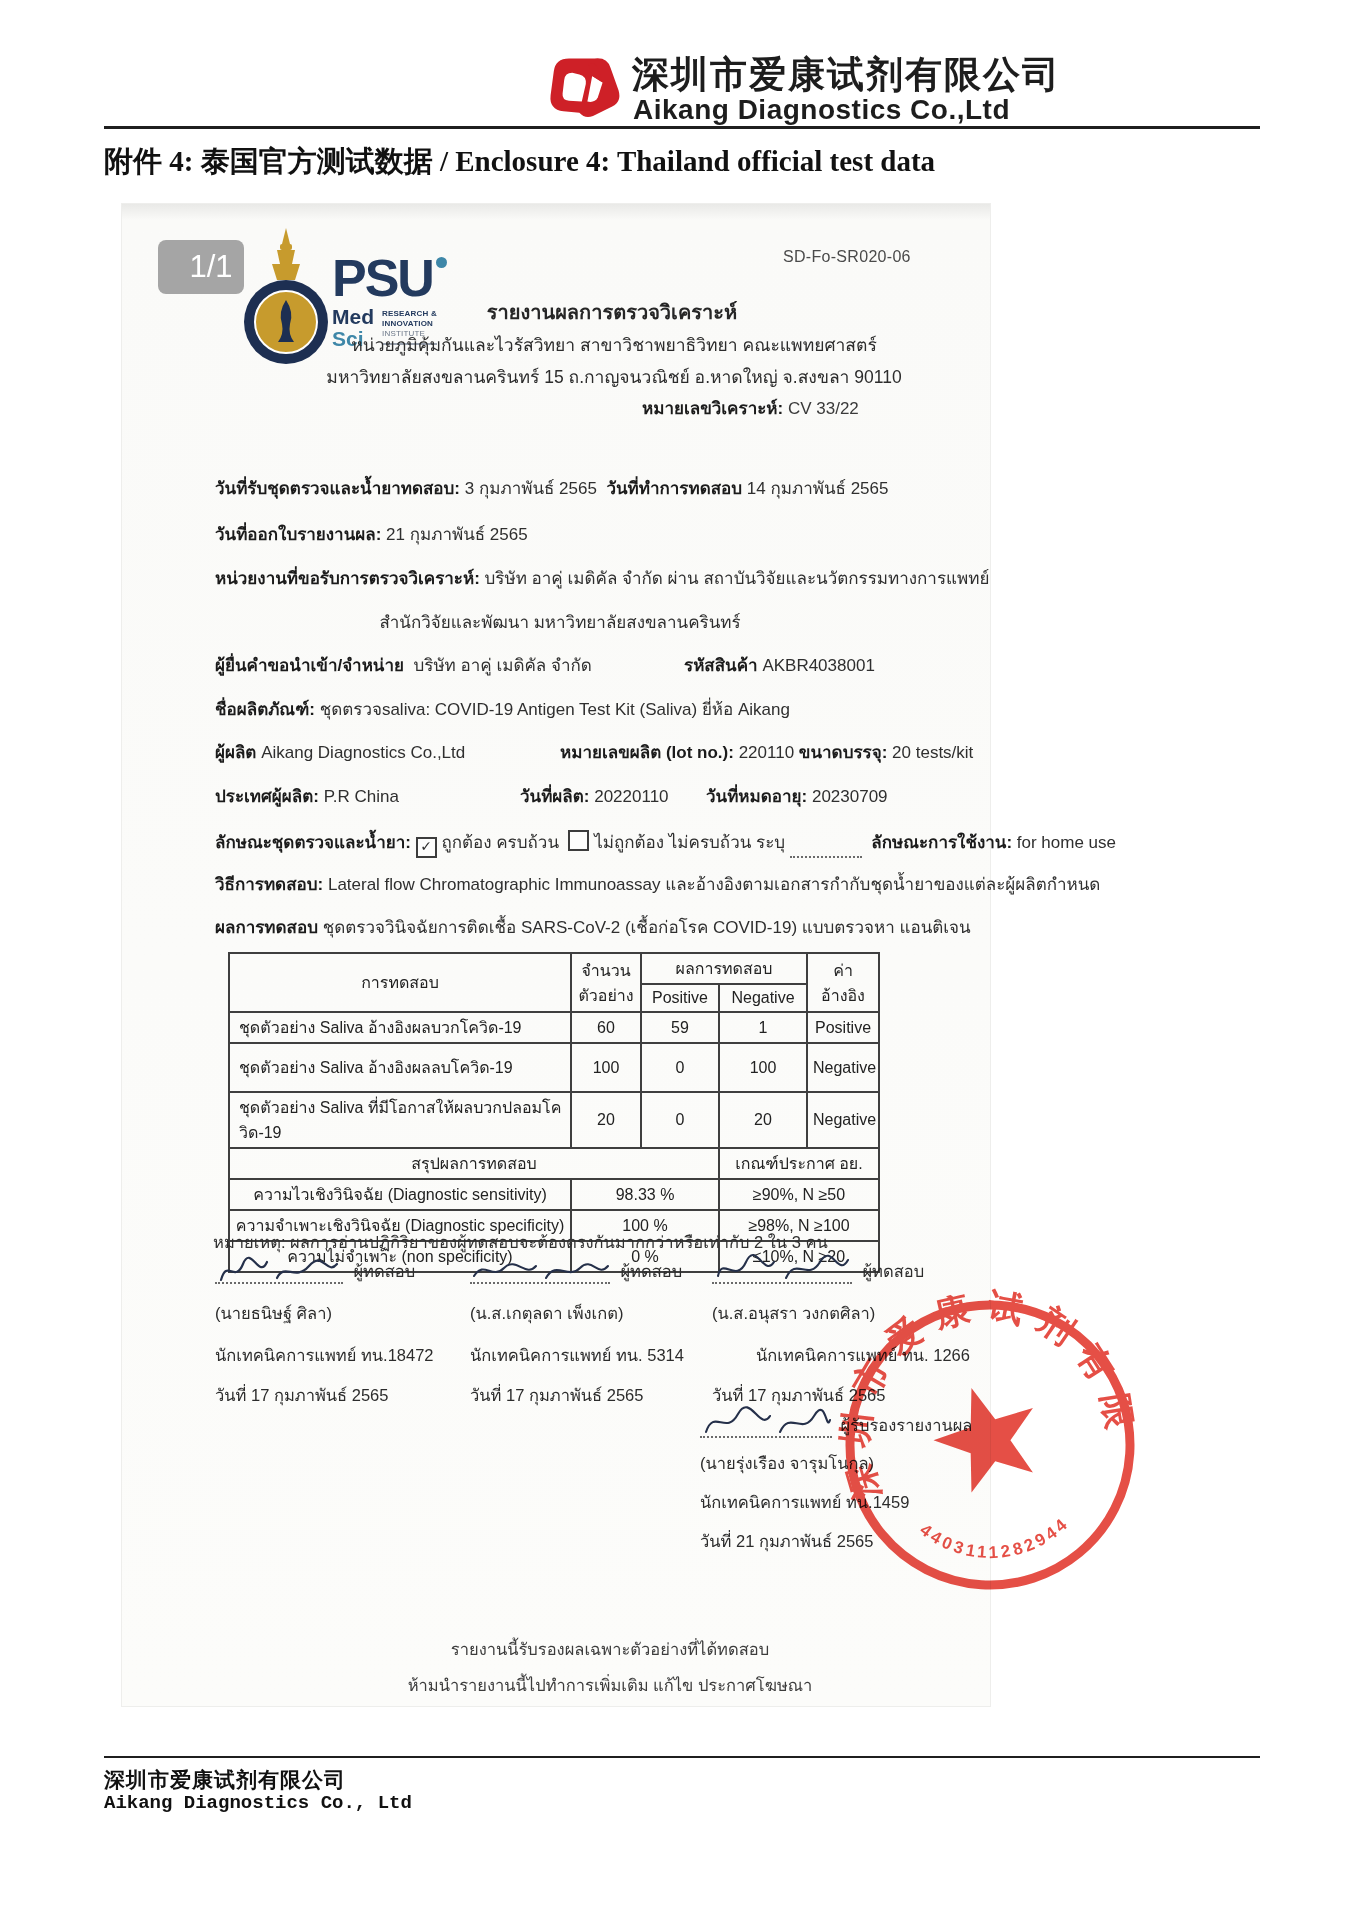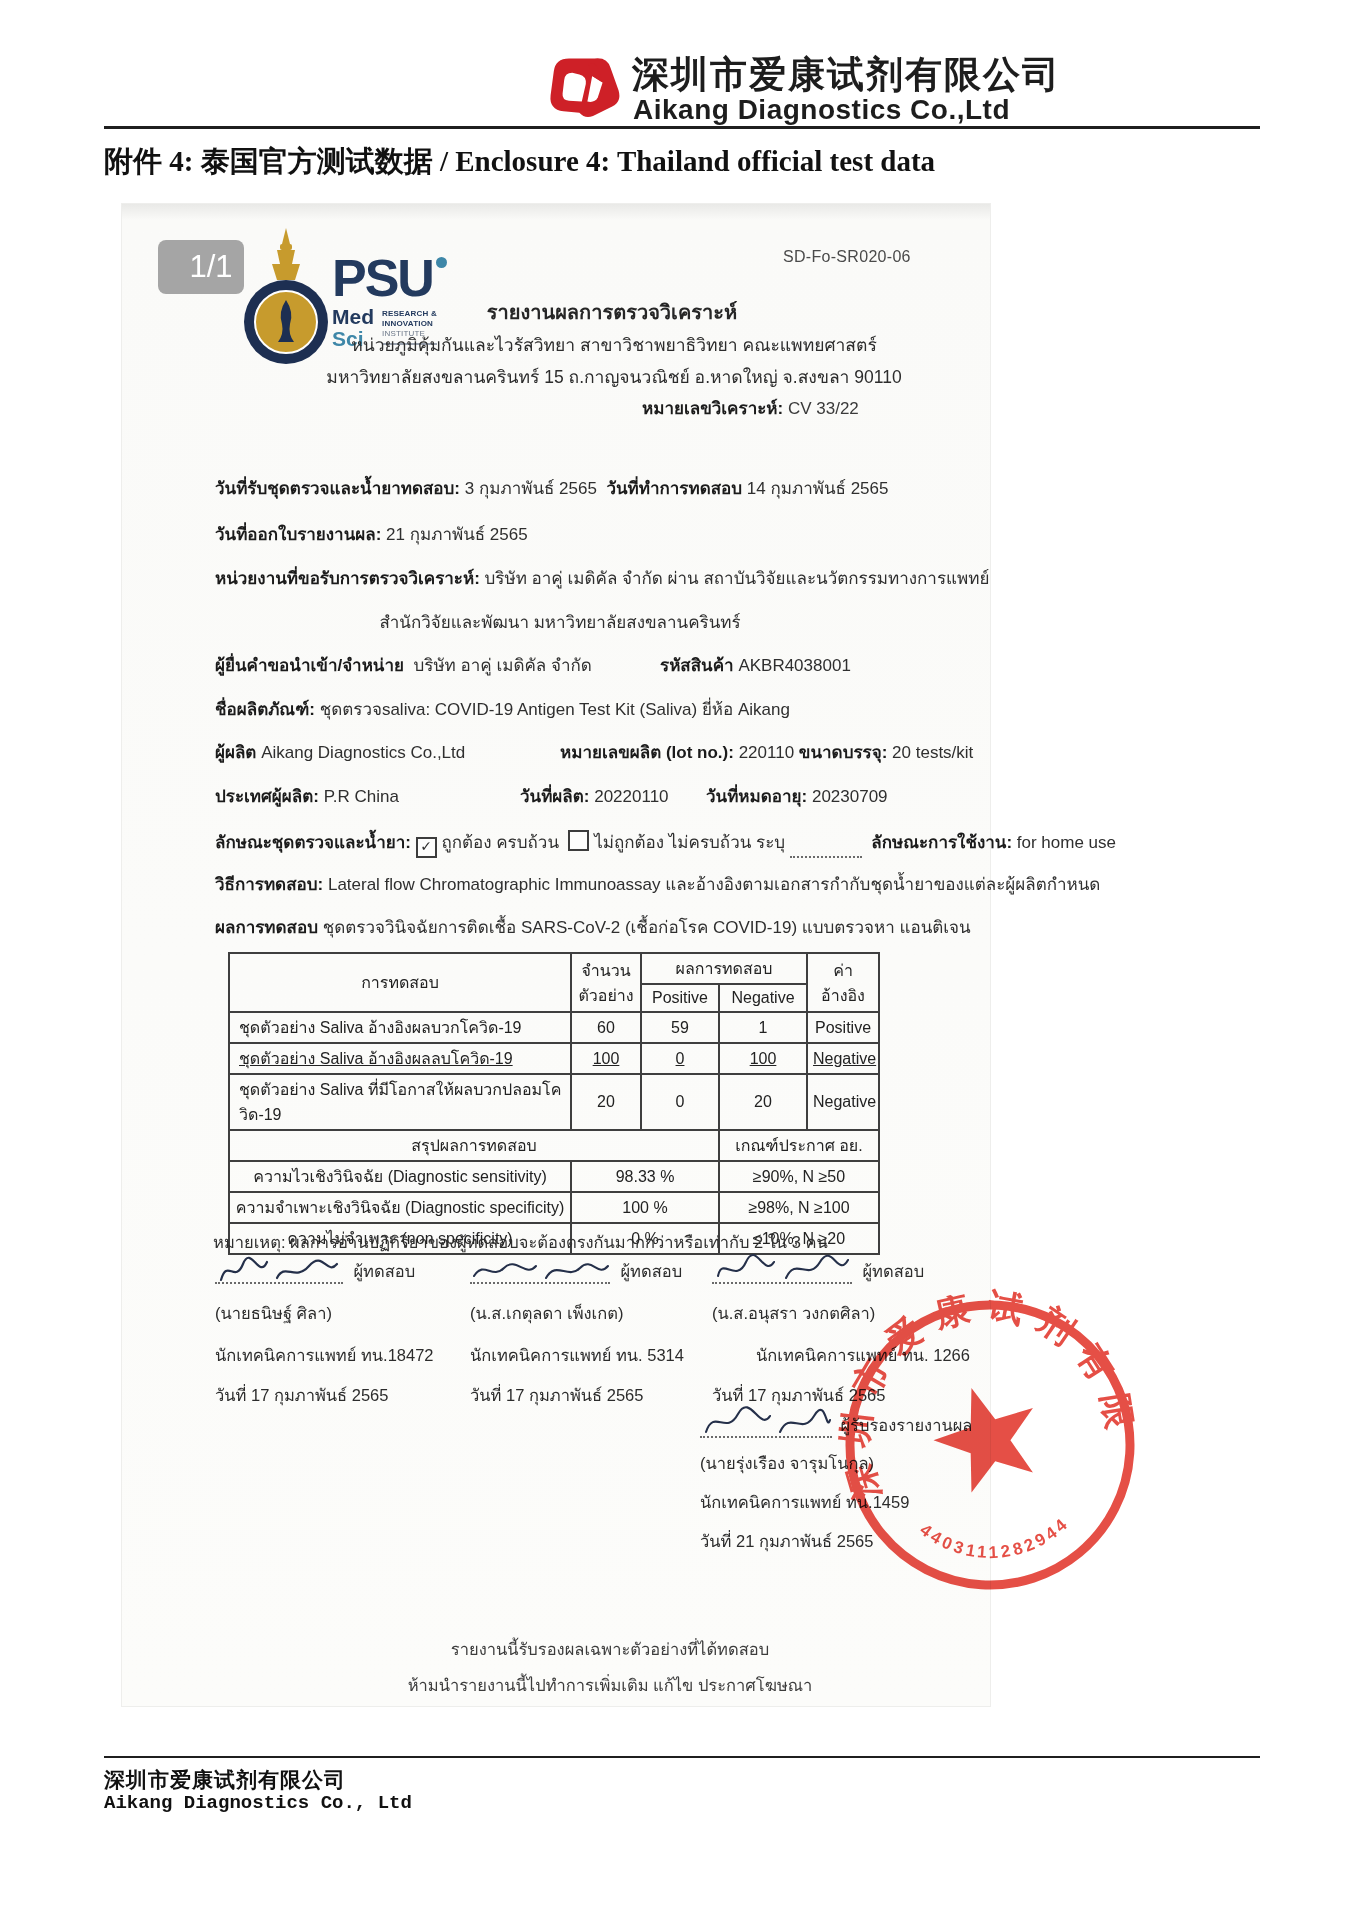--- a/index.html
+++ b/index.html
@@ -114,21 +114,21 @@
   <div class="abs t nw" style="left:215px;top:568px;">
     <span class="b">หน่วยงานที่ขอรับการตรวจวิเคราะห์:</span>
     <span>บริษัท อาคู่ เมดิคัล จำกัด ผ่าน สถาบันวิจัยและนวัตกรรมทางการแพทย์</span>
   </div>
   <div class="abs ctr t" style="left:560px;top:612px;">สำนักวิจัยและพัฒนา มหาวิทยาลัยสงขลานครินทร์</div>
 
   <div class="abs t nw" style="left:215px;top:655px;">
     <span class="b">ผู้ยื่นคำขอนำเข้า/จำหน่าย</span>&nbsp;
     <span>บริษัท อาคู่ เมดิคัล จำกัด</span>
   </div>
-  <div class="abs t nw" style="left:660px;top:655px;">
+  <div class="abs t nw" style="left:684px;top:655px;">
     <span class="b">รหัสสินค้า</span>
     <span>AKBR4038001</span>
   </div>
 
   <div class="abs t nw" style="left:215px;top:699px;">
     <span class="b">ชื่อผลิตภัณฑ์:</span>
     <span>ชุดตรวจsaliva: COVID-19 Antigen Test Kit (Saliva) ยี่ห้อ Aikang</span>
   </div>
 
   <div class="abs t nw" style="left:215px;top:742px;">
@@ -198,21 +198,21 @@
       <td>Positive</td>
       <td>Negative</td>
     </tr>
     <tr style="height:31px;">
       <td class="left">ชุดตัวอย่าง Saliva อ้างอิงผลบวกโควิด-19</td>
       <td>60</td>
       <td>59</td>
       <td>1</td>
       <td>Positive</td>
     </tr>
-    <tr style="height:31px;text-decoration:underline;">
+    <tr style="height:49px;">
       <td class="left">ชุดตัวอย่าง Saliva อ้างอิงผลลบโควิด-19</td>
       <td>100</td>
       <td>0</td>
       <td>100</td>
       <td>Negative</td>
     </tr>
     <tr style="height:31px;">
       <td class="left">ชุดตัวอย่าง Saliva ที่มีโอกาสให้ผลบวกปลอมโควิด-19</td>
       <td>20</td>
       <td>0</td>

